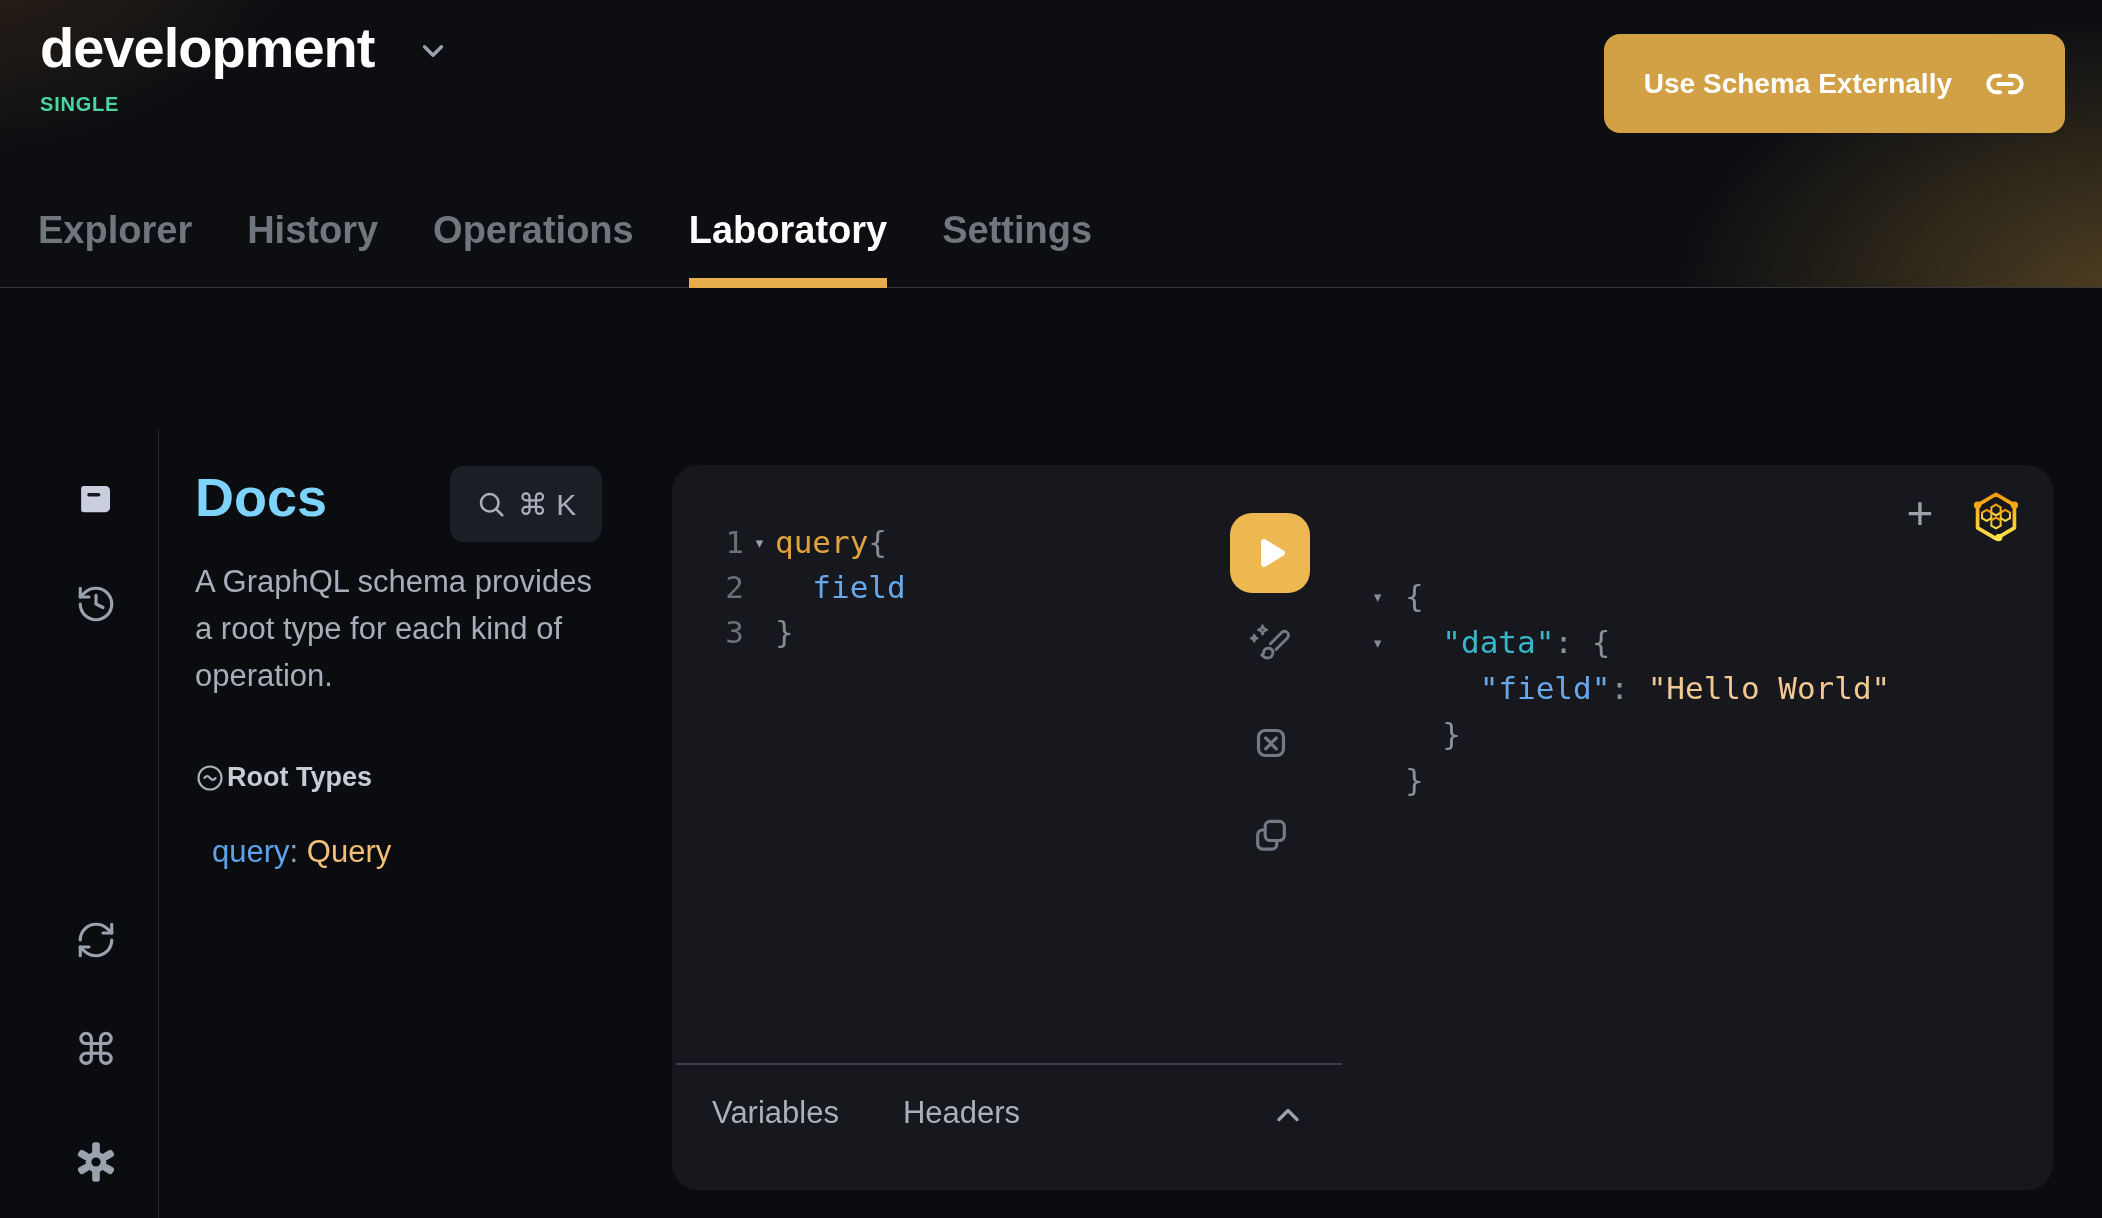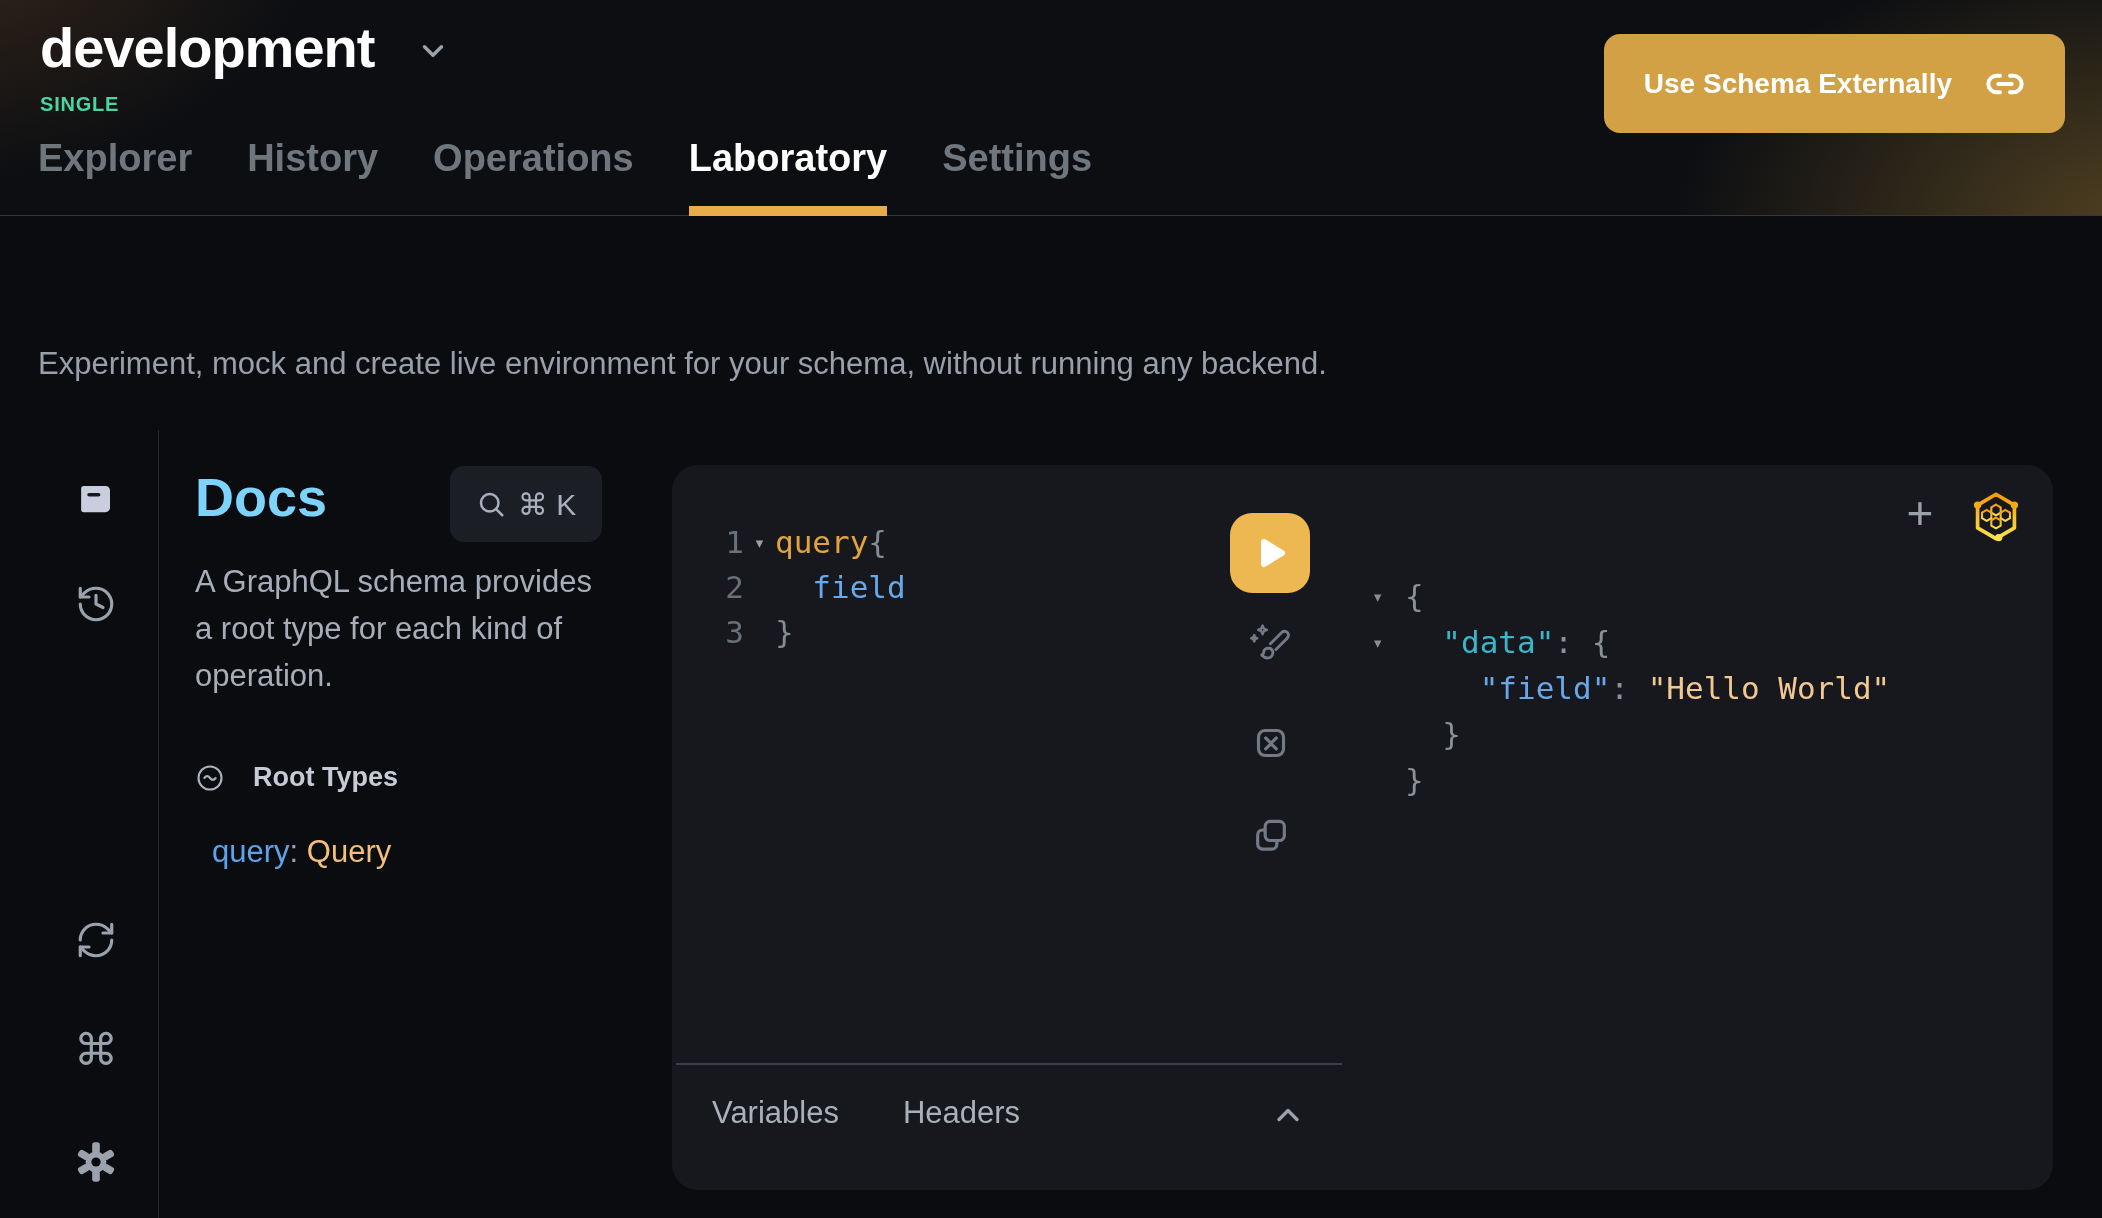--- a/index.html
+++ b/index.html
@@ -3,21 +3,21 @@
 <meta charset="utf-8">
 <style>
   * { margin:0; padding:0; box-sizing:border-box; }
   html,body { background:#08090c; }
   .app {
     position:relative; width:2102px; height:1218px; overflow:hidden;
     background:#0a0c10; font-family:"Liberation Sans", sans-serif; color:#e6e8ec;
   }
   
   .header {
-    position:absolute; left:0; top:0; width:2102px; height:216px;
+    position:absolute; left:0; top:0; width:2102px; height:288px;
     background:
       radial-gradient(760px 460px at 102% 105%, rgba(214,163,62,.34), rgba(214,163,62,0) 62%),
       radial-gradient(620px 420px at -3% -35%, rgba(166,108,48,.28), rgba(166,108,48,0) 62%),
       #0c0e12;
     border-bottom:1px solid #34373d;
     padding-left:28px;
   }
   .title-wrap { position:absolute; left:40px; top:14px; }
   .title-row { display:flex; align-items:center; gap:42px; }
   h1.env-title { font-size:56px; font-weight:700; letter-spacing:-1px; color:#ffffff; line-height:1.2; }
@@ -44,21 +44,21 @@
   .glyph { color:#9aa2ae; font-size:44px; line-height:1; font-family:"DejaVu Sans", sans-serif; }
   
   .docs { position:absolute; left:160px; top:430px; width:512px; height:788px; }
   .docs-title { position:absolute; left:35px; top:36px; font-size:54px; font-weight:700; color:#7dd3fc; }
   .search-btn {
     position:absolute; left:290px; top:36px; width:152px; height:76px; border:none; cursor:pointer;
     background:#1b1e25; border-radius:14px; display:flex; align-items:center; justify-content:center; gap:12px;
     color:#a9b0bd; font-size:30px; font-family:"Liberation Sans", sans-serif;
   }
   .docs-desc { position:absolute; left:35px; top:128px; width:420px; font-size:31px; line-height:47px; color:#a7adb9; }
-  .root-row { position:absolute; left:35px; top:332px; display:flex; align-items:center; gap:28px; }
+  .root-row { position:absolute; left:35px; top:332px; display:flex; align-items:center; gap:2px; }
   .root-label { font-size:27px; font-weight:700; color:#c6cbd6; }
   .query-row { position:absolute; left:52px; top:404px; font-size:31px; cursor:pointer; }
   .t-field { color:#5ea3ea; } .t-sep { color:#9aa1ab; } .t-type { color:#f3bf79; }
   
   .card { position:absolute; left:672px; top:465px; width:1381px; height:725px; background:#16181e; border-radius:26px; }
   .code { position:absolute; left:36px; top:55px; font-family:"DejaVu Sans Mono", monospace; font-size:31px; line-height:45px; }
   .cline { display:flex; align-items:center; }
   .lnum { width:36px; text-align:right; color:#6a7079; }
   .lfold { width:31px; text-align:center; font-size:19px; color:#9aa0aa; cursor:pointer; }
   .ctext, .tok { white-space:pre; }
@@ -115,21 +115,20 @@
 
     <nav class="tabs">
       <button class="tab">Explorer</button>
       <button class="tab">History</button>
       <button class="tab">Operations</button>
       <button class="tab active">Laboratory</button>
       <button class="tab">Settings</button>
     </nav>
   </div>
 
-  <div class="subtitle">Experiment, mock and create live environment for your schema, without running any backend.</div>
 
   <div class="rail">
     <button class="rail-btn" style="top:47px">
       <span>
         <svg width="42" height="42" viewBox="0 0 24 24">
           <path d="M5 4.5h12.5A2.5 2.5 0 0 1 20 7v10a2.5 2.5 0 0 1-2.5 2.5H5A1.5 1.5 0 0 1 3.5 18V6A1.5 1.5 0 0 1 5 4.5z" fill="#c9cede"></path>
           <rect x="7" y="8.6" width="7.5" height="2" rx="1" fill="#16181e"></rect>
         </svg>
       </span>
     </button>

